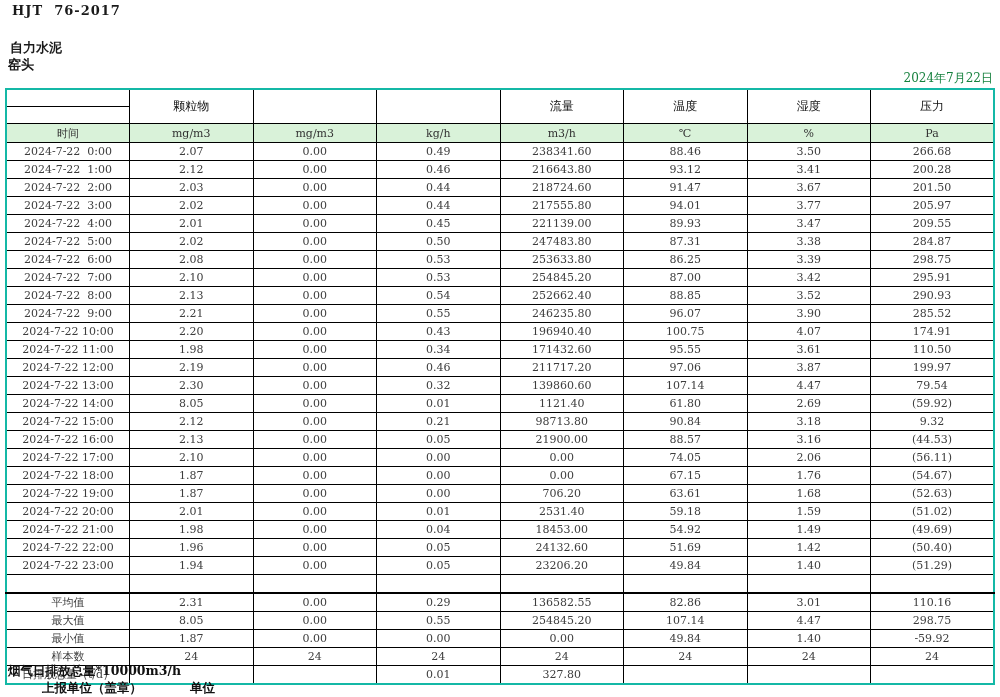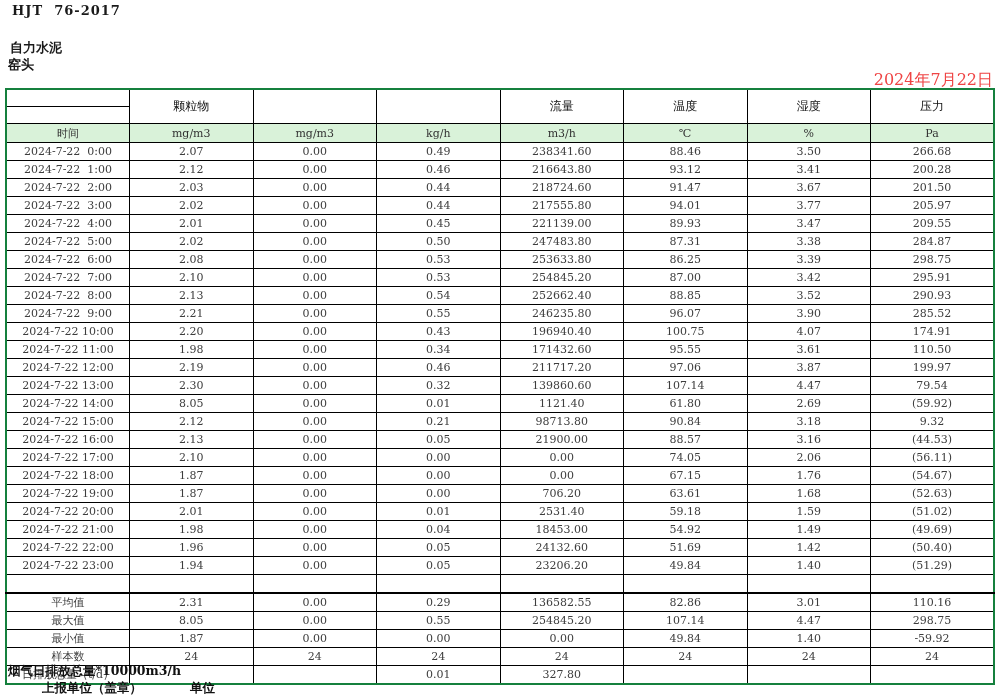--- a/index.html
+++ b/index.html
@@ -10,25 +10,25 @@
   .doc-standard {
     position:absolute; left:12px; top:3px; font-size:13px; font-weight:bold;
     letter-spacing:1px; white-space:pre;
   }
   .doc-title {
     position:absolute; left:0; top:19px; width:100%; text-align:center;
     font-size:15px; font-weight:bold;
   }
   .doc-company { position:absolute; left:10px; top:39px; font-size:13px; font-weight:bold; }
   .doc-station { position:absolute; left:8px;  top:56px; font-size:13px; font-weight:bold; }
-  .doc-date    { position:absolute; right:7px; top:70px; font-size:16px; color:#ef4444;margin-left:32px; }
+  .doc-date    { position:absolute; right:7px; top:70px; font-size:12px; color:#15803d;margin-left:32px; }
 
   table.report {
     position:absolute; left:5px; top:88px; width:990px;
-    border-collapse:collapse; table-layout:fixed; border:2px solid #15803d;
+    border-collapse:collapse; table-layout:fixed; border:2px solid #14b8a6;
   }
   table.report th, table.report td {
     border:1px solid #000; padding:0; height:17px; text-align:center;
     font-weight:normal; font-size:11px; color:#3d3d3d;
     white-space:pre; overflow:hidden;
   }
   table.report thead th.group { font-size:12px; color:#111; height:16px; }
   table.report thead tr.units th {
     background:#d9f2d9; font-size:11px; color:#333; height:18px;
   }

